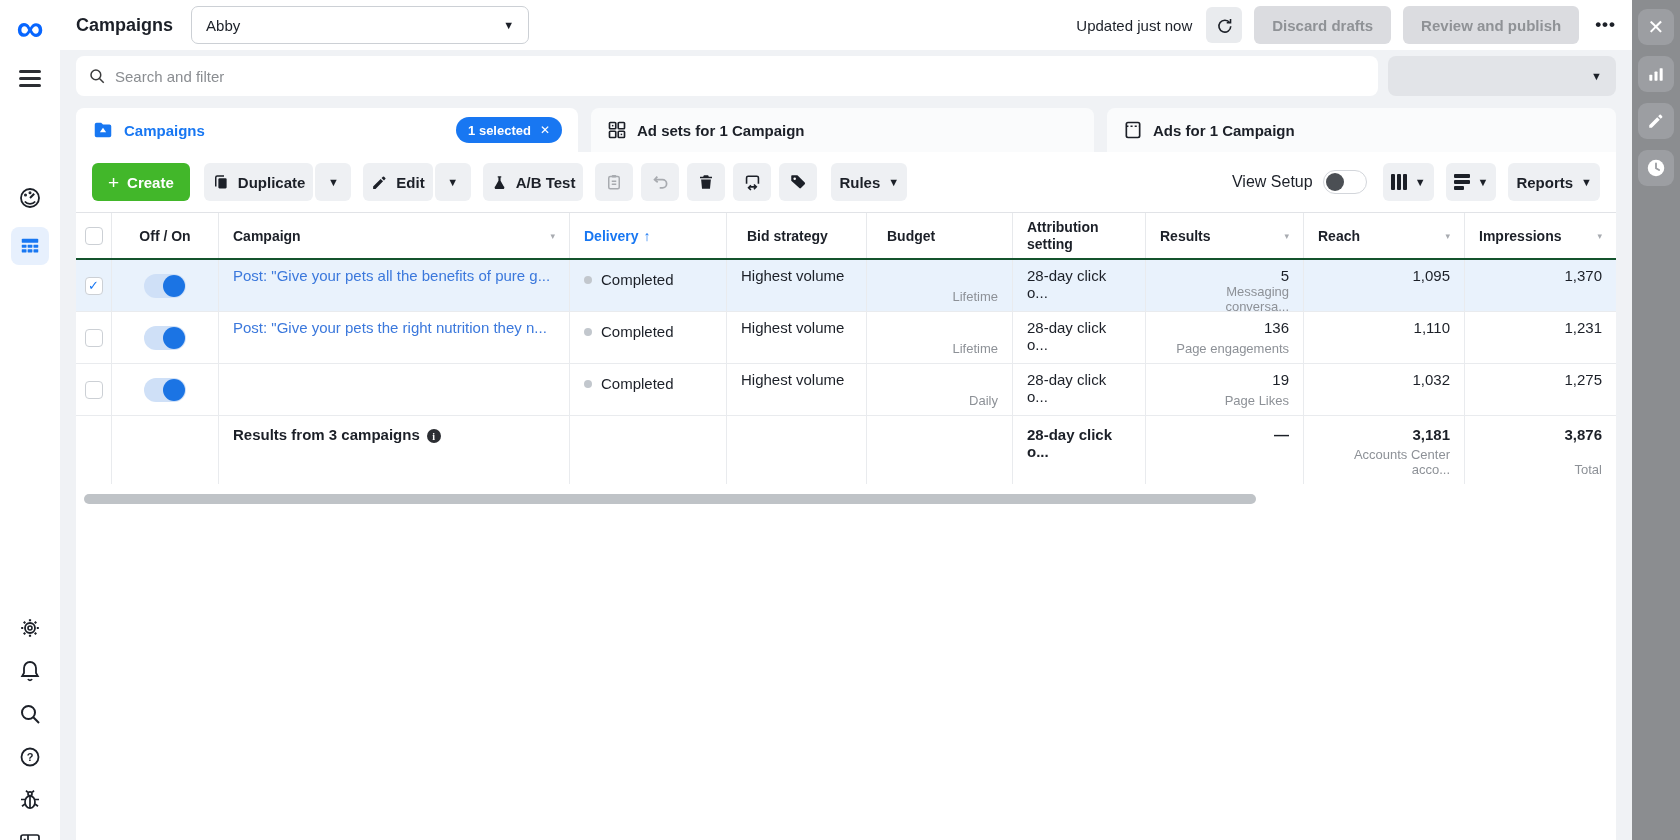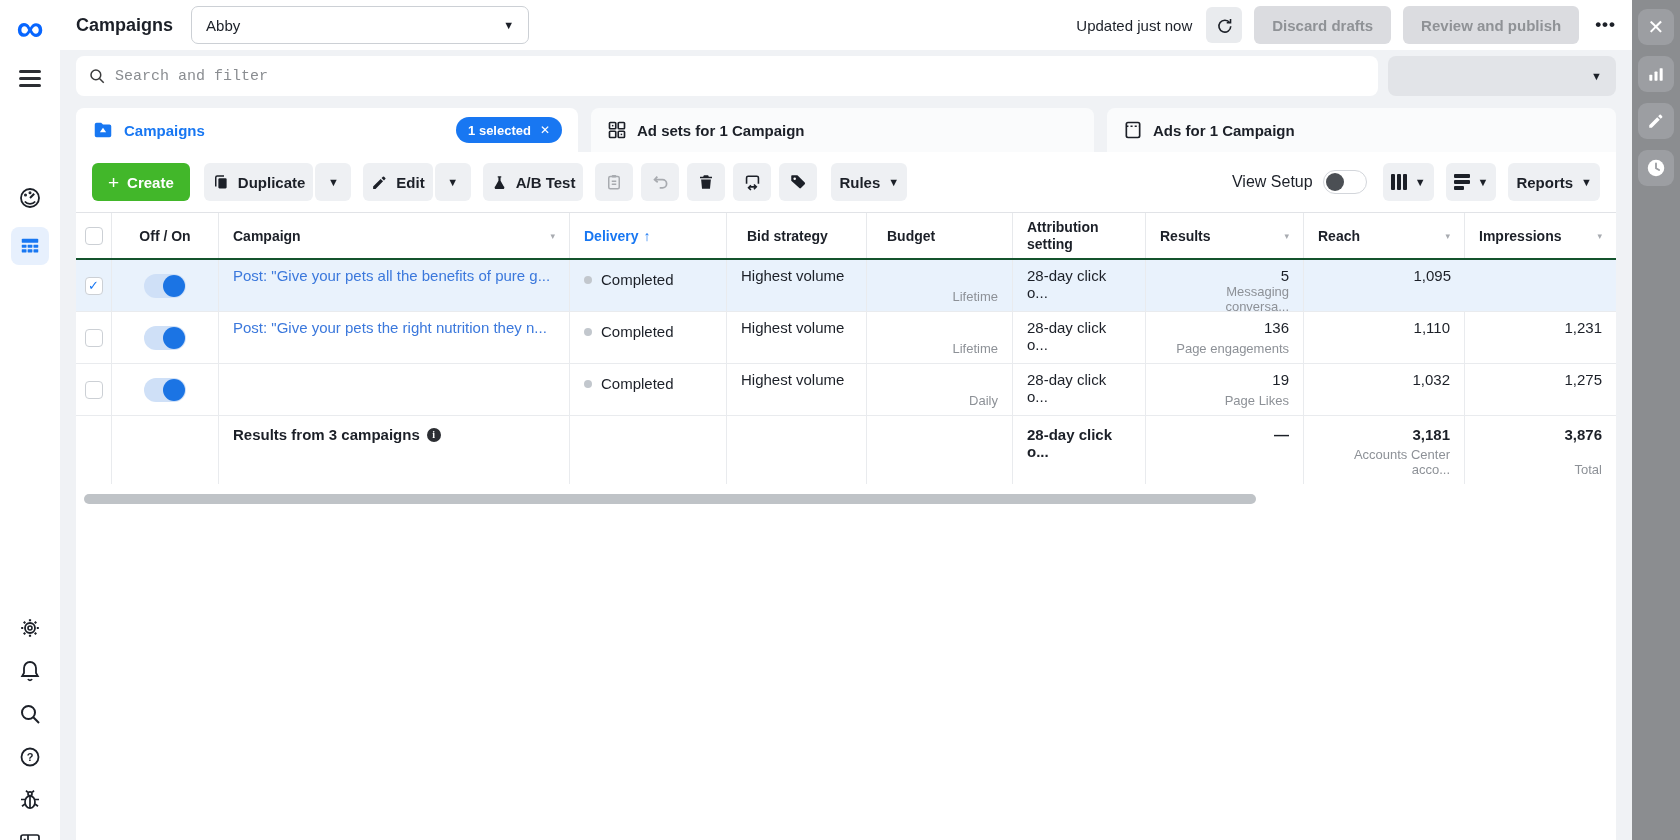--- a/index.html
+++ b/index.html
@@ -29,21 +29,21 @@
   .account-select { width:338px; height:38px; border:1px solid #ccd0d5; border-radius:7px; background:#fff; display:flex; align-items:center; padding:0 14px; font-size:15px; cursor:pointer; }
   .caret-solid { font-size:11px; color:#1c2028; }
   .account-select .caret-solid { margin-left:auto; }
   .tb-spacer { flex:1; }
   .updated-text { font-size:15px; margin-right:14px; }
   .icon-square { width:36px; height:36px; background:#e9ebee; border-radius:6px; display:flex; align-items:center; justify-content:center; cursor:pointer; }
   .gray-btn { height:38px; margin-left:12px; padding:0 18px; background:#dbdce0; color:#8f9296; border:none; border-radius:6px; font-size:15px; font-weight:600; font-family:inherit; cursor:pointer; }
   .more-dots { margin-left:16px; font-size:17px; font-weight:bold; letter-spacing:1px; cursor:pointer; }
   
   .search-row { display:flex; align-items:center; margin:6px 16px 0; flex-shrink:0; }
-  .search-field { flex:1; height:40px; background:#fff; border-radius:8px; display:flex; align-items:center; padding:0 12px; gap:9px;font-family:Liberation Mono, monospace; }
+  .search-field { flex:1; height:40px; background:#fff; border-radius:8px; display:flex; align-items:center; padding:0 12px; gap:9px; }
   .search-field input { border:none; outline:none; flex:1; font-size:15px; font-family:inherit; color:#1c2028; background:transparent; }
   .search-field input::placeholder { color:#8a8d91; }
   .filter-drop { width:228px; height:40px; background:#e2e4e8; border-radius:8px; margin-left:10px; display:flex; align-items:center; justify-content:flex-end; padding:0 14px; cursor:pointer; }
   
   .tabs-row { display:flex; gap:13px; margin:12px 16px 0; height:44px; flex-shrink:0; }
   .tab { background:#fafbfc; border-radius:8px 8px 0 0; display:flex; align-items:center; padding:0 16px; gap:10px; font-size:15px; font-weight:600; color:#1c2028; cursor:pointer; }
   .tab-campaigns { width:502px; }
   .tab-adsets { width:503px; }
   .tab-ads { flex:1; }
   .tab.active { background:#fff; color:#1877f2; }
@@ -93,21 +93,21 @@
   .td .sub { font-size:13px; color:#8d9197; }
   .name-link { color:#3b78dc; white-space:nowrap; overflow:hidden; text-overflow:ellipsis; width:100%; cursor:pointer; }
   .td-delivery { flex-direction:row; justify-content:flex-start; align-items:flex-start; gap:9px; padding-top:11px; }
   .status-dot { width:8px; height:8px; border-radius:50%; background:#c2c7cd; margin-top:5px; flex-shrink:0; }
   .checkbox { width:18px; height:18px; border:1px solid #ccd0d5; border-radius:4px; background:#fff; display:flex; align-items:center; justify-content:center; font-size:13px; font-weight:bold; color:#1877f2; cursor:pointer; }
   .switch { width:42px; height:24px; border-radius:12px; background:#cfe0f7; position:relative; cursor:pointer; }
   .switch::after { content:""; position:absolute; right:1px; top:1px; width:22px; height:22px; border-radius:50%; background:#1b74e4; }
   .tfoot { display:flex; height:68px; flex-shrink:0; }
   .tfoot .td { padding-top:10px; }
   .tfoot .main-b { font-weight:600; }
-  .summary-line { display:flex; align-items:center; gap:7px; font-weight:600; }
+  .summary-line { display:flex; align-items:flex-end; gap:7px; font-weight:600; }
   .info-dot { width:14px; height:14px; border-radius:50%; background:#2c2e33; color:#fff; font-size:10px; font-weight:bold; display:flex; align-items:center; justify-content:center; font-family:"Liberation Serif","DejaVu Serif",serif; }
   .hscroll { height:10px; width:1172px; background:#bfc3c7; border-radius:6px; margin:10px 0 0 8px; flex-shrink:0; cursor:pointer; }
   svg { display:block; }
 </style>
 </head>
 <body>
 
 <div class="rail-left">
   <div class="meta-logo">∞</div>
   <div class="hamburger">
@@ -399,20 +399,23 @@
       <div class="td c-attr">
           <span>28-day click o...</span>
         </div>
       <div class="td c-results num">
           <span>5</span>
           <span class="sub">Messaging conversa...</span>
         </div>
       <div class="td c-reach num">
           <span>1,095</span>
         </div>
+      <div class="td c-impr num">
+          <span>1,370</span>
+        </div>
     </div>
 
     <div class="row">
       <div class="td c-check center">
           <span class="checkbox"></span>
         </div>
       <div class="td c-toggle center">
           <span class="switch"></span>
         </div>
       <div class="td c-name" style="justify-content:flex-start;">

